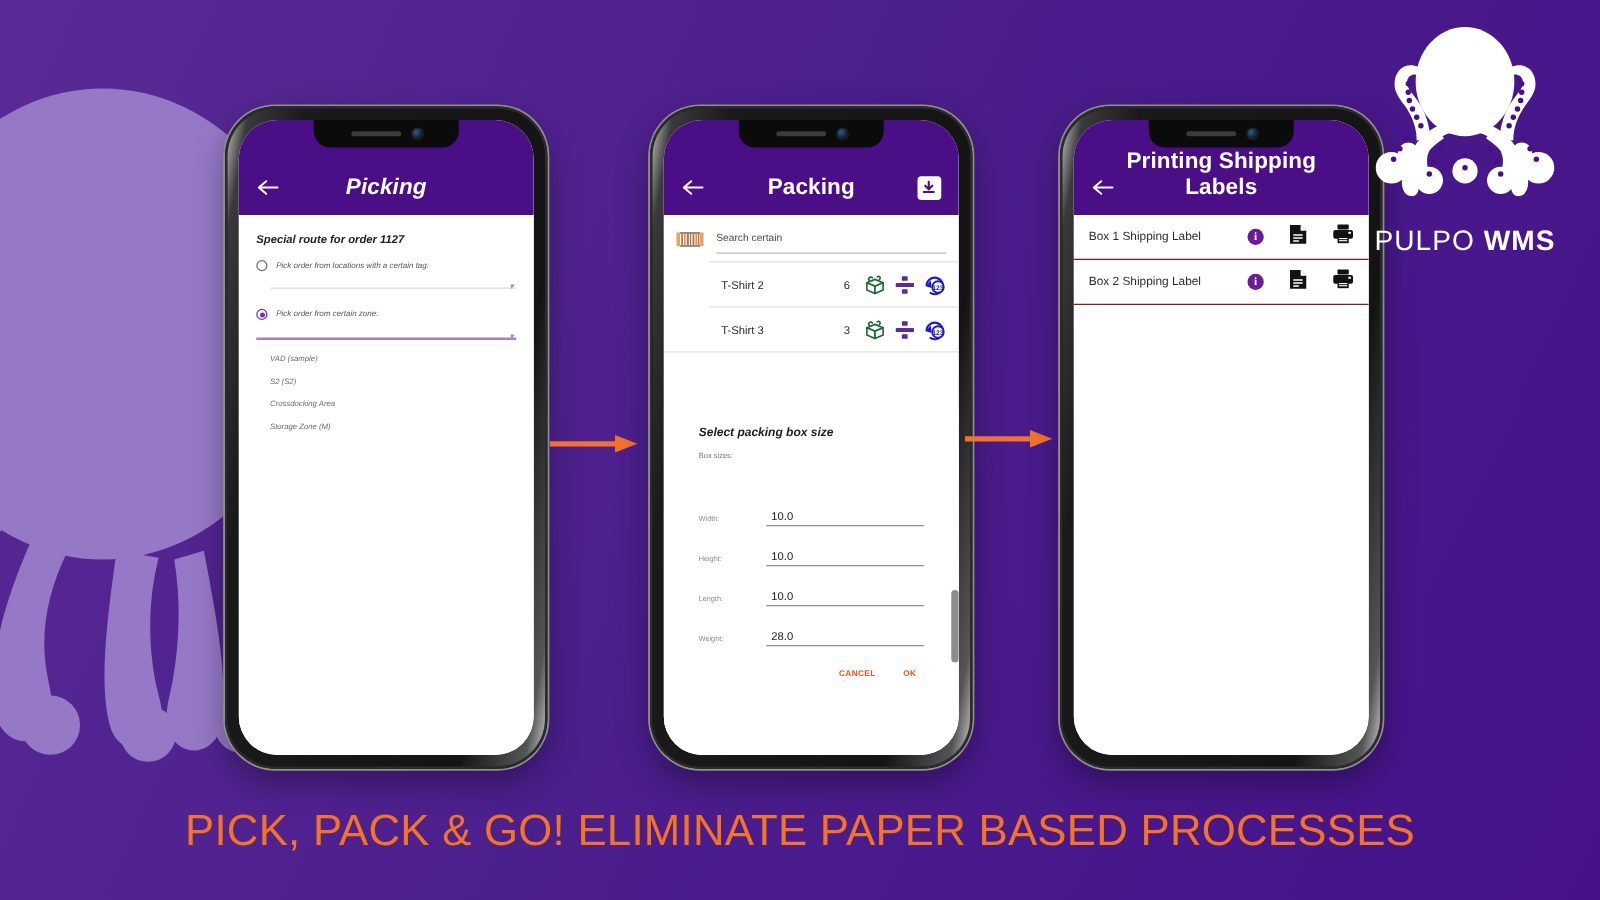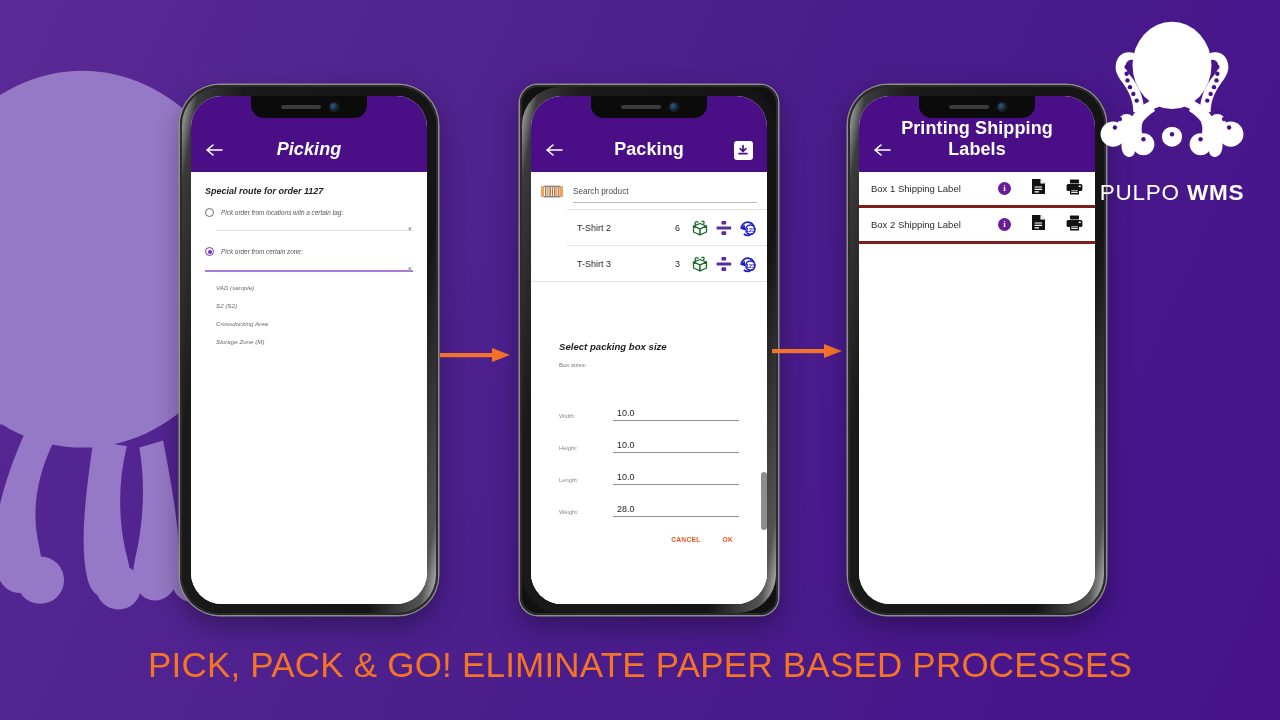--- a/index.html
+++ b/index.html
@@ -72,21 +72,21 @@
   .phone::before {
     
     content: "";
     position: absolute;
     left: 2px; right: 2px; top: 2px; bottom: 2px;
     border-radius: 38px;
     background: linear-gradient(100deg,#c9c9c9 0%, #3a3a3a 5%, #1a1a1a 18%, #141414 80%, #555 95%, #d0d0d0 100%);
     z-index: 0;
   }
   #phone1 { left: 180px; font-style: italic; }
-  #phone2 { left: 520px; border-radius: 18px; }
+  #phone2 { left: 520px; }
   #phone3 { left: 848px; }
 
   .screen {
     position: relative;
     z-index: 2;
     width: 100%; height: 100%;
     border-radius: 31px;
     background: #ffffff;
     overflow: hidden;
   }
@@ -186,21 +186,21 @@
   .dlg-actions { display: flex; justify-content: flex-end; gap: 22px; padding-right: 6px; margin-top: 2px; }
   .dlg-actions .act { font-size: 6.6px; font-weight: 700; color: #f4511e; letter-spacing: .3px; }
   .scrollbar {
     position: absolute; right: 0; top: 300px; width: 6px; height: 58px;
     background: #8d8d8d; border-radius: 3px; z-index: 5;
   }
 
   
   .lrow {
     display: flex; align-items: center;
-    border-bottom: 3px solid #7f1d1d;
+    border-bottom: 1px solid #7f1d1d;
     height: 36px; padding: 16px 12px;
   }
   .lrow .lname { font-size: 9.5px; color: #2b2b2b; flex: 1 1 auto; }
   .lrow .licons { display:flex; align-items:center; gap: 20px; }
   .info-ic { width: 13px; height: 13px; border-radius: 50%; background: #6a1b9a;
              color: #fff; font-size: 9px; font-weight: 700; line-height: 13px;
              text-align: center; font-family: "Liberation Serif", serif; }
 
   
   .arrow { position: absolute; height: 20px; }
@@ -324,21 +324,21 @@
                   <rect x="11" y="2" width="1" height="11"></rect>
                   <rect x="13" y="2" width="1.5" height="11"></rect>
                   <rect x="15.4" y="2" width="1" height="11"></rect>
                   <rect x="17.2" y="2" width="1.3" height="11"></rect>
                 </g>
                 <rect x="3" y="1.6" width="16" height="1.5" fill="#8a8a8a"></rect>
                 <rect x="3" y="12" width="16" height="1.5" fill="#8a8a8a"></rect>
               </svg>
           </span>
           <span class="searchline">
-            <span>Search product</span>
+            <span>Search certain</span>
           </span>
         </div>
 
         <div class="prow">
           <span class="pname">T-Shirt 2</span>
           <span class="pqty">6</span>
           <span class="acts">
             <span>
               <svg width="20" height="18" viewBox="0 0 20 18">
                   <g fill="none" stroke="#1b6b2e" stroke-width="1.3" stroke-linejoin="round">

